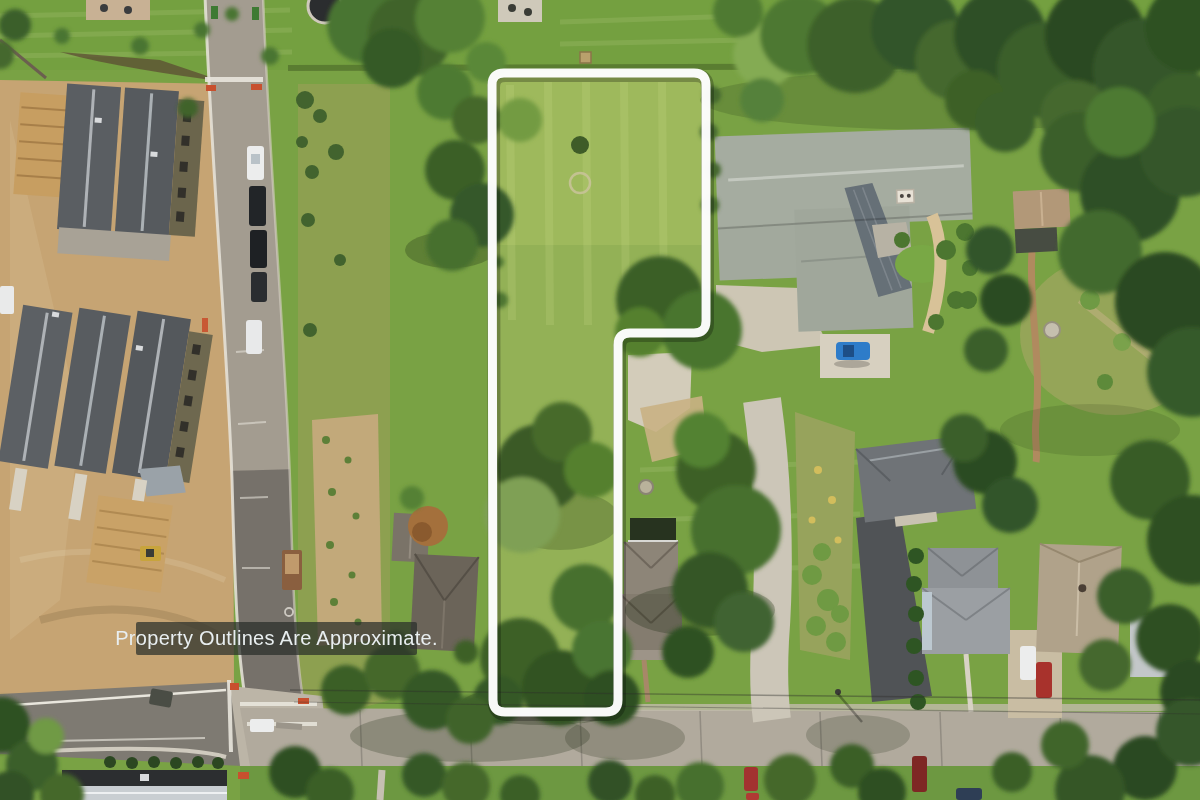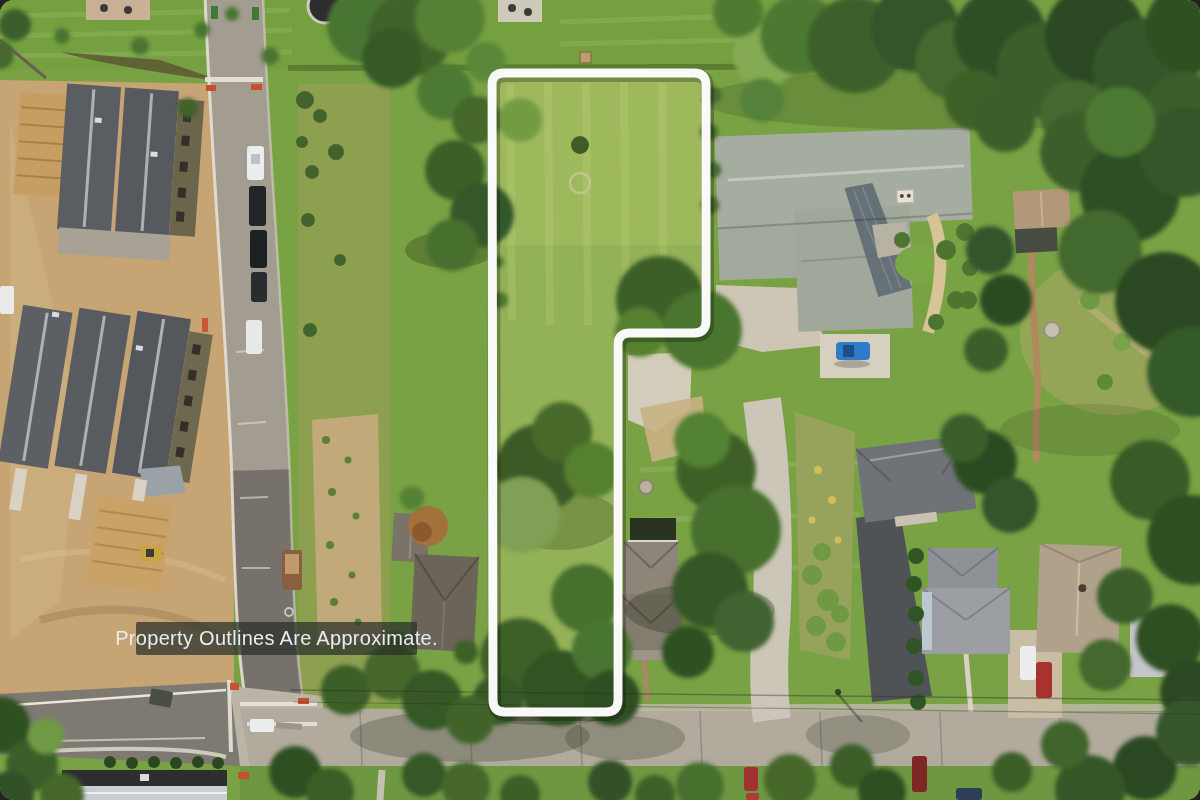--- a/index.html
+++ b/index.html
@@ -1,16 +1,16 @@
 <!DOCTYPE html>
 <html><head>
 <meta charset="utf-8">
 <style>
   html,body{margin:0;padding:0;background:#222;}
-  .stage{position:relative;width:1200px;height:800px;overflow:hidden;font-family:"Liberation Sans",sans-serif;border-radius:14px;}
+  .stage{position:relative;width:1200px;height:800px;overflow:hidden;font-family:"Liberation Sans",sans-serif;}
   .stage svg{position:absolute;left:0;top:0;display:block;}
   .banner{position:absolute;left:136px;top:622px;width:281px;height:33px;
     display:flex;align-items:center;justify-content:center;border-radius:2px;
     font-size:20px;letter-spacing:.3px;white-space:nowrap;}
 </style>
 </head>
 <body>
 
 <div class="stage">
 <svg width="1200" height="800" viewBox="0 0 1200 800">

